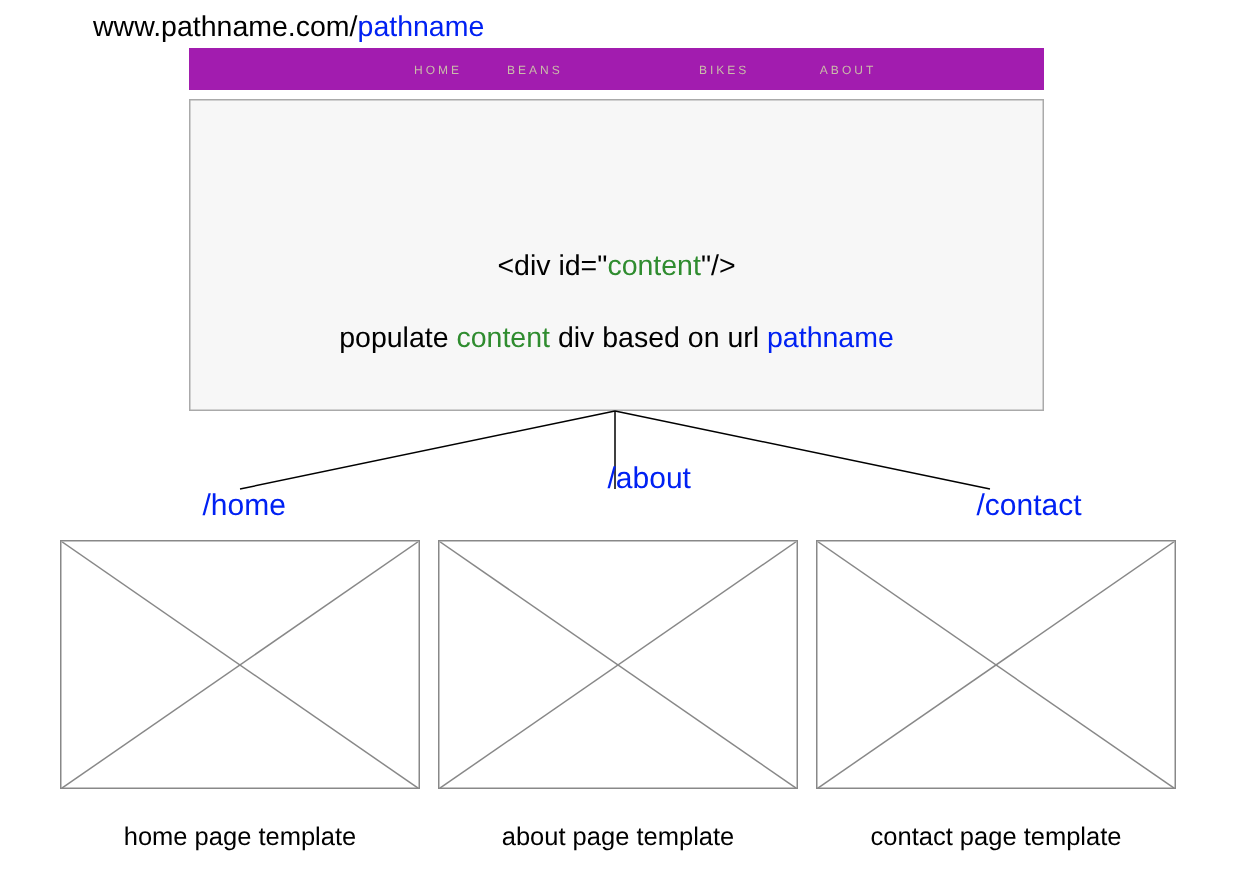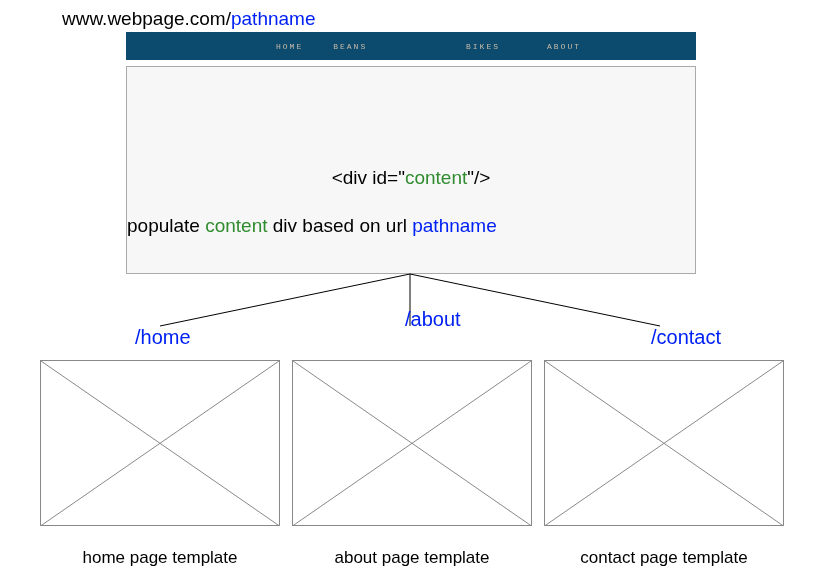--- a/index.html
+++ b/index.html
@@ -19,27 +19,27 @@
     top: 8px;
     font-size: 19px;
   }
   .url-pathname { color: #0021f3; }
   .navbar {
     position: absolute;
     left: 126px;
     top: 32px;
     width: 570px;
     height: 28px;
-    background: #0c4a6e;
+    background: #a21caf;
     display: flex;
     align-items: center;
     color: #c9bca9;
     font-size: 8px;
     letter-spacing: 2px;
-    font-family: Liberation Mono, monospace;
+    font-family: Liberation Sans, sans-serif;
   }
   .nav-left { position:absolute; left:150px; display:flex; gap:30px; }
   .nav-right { position:absolute; left:340px; display:flex; gap:47px; }
   .nav-item { cursor:pointer; }
   .content-box {
     position: absolute;
     left: 126px;
     top: 66px;
     width: 570px;
     height: 208px;
@@ -51,21 +51,21 @@
     top: 100px;
     width: 100%;
     text-align: center;
     font-size: 19px;
   }
   .code-content { color: #2f8c2f; }
   .desc-line {
     position: absolute;
     top: 148px;
     width: 100%;
-    text-align: left;
+    text-align: center;
     font-size: 19px;
   }
   .desc-content { color: #2f8c2f; }
   .desc-pathname { color: #0021f3; }
   .svg-connectors {
     position: absolute;
     left: 0; top: 0;
     pointer-events: none;
   }
   .route-label {
@@ -97,21 +97,21 @@
     font-size: 17px;
   }
   .cap-home    { left: 40px; }
   .cap-about   { left: 292px; }
   .cap-contact { left: 544px; }
 </style>
 </head>
 <body>
 
 <div class="url-line">
-  <span>www.webpage.com/</span><span class="url-pathname">pathname</span>
+  <span>www.pathname.com/</span><span class="url-pathname">pathname</span>
 </div>
 
 <div class="navbar">
   <div class="nav-left">
     <span class="nav-item">HOME</span>
     <span class="nav-item">BEANS</span>
   </div>
   <div class="nav-right">
     <span class="nav-item">BIKES</span>
     <span class="nav-item">ABOUT</span>

